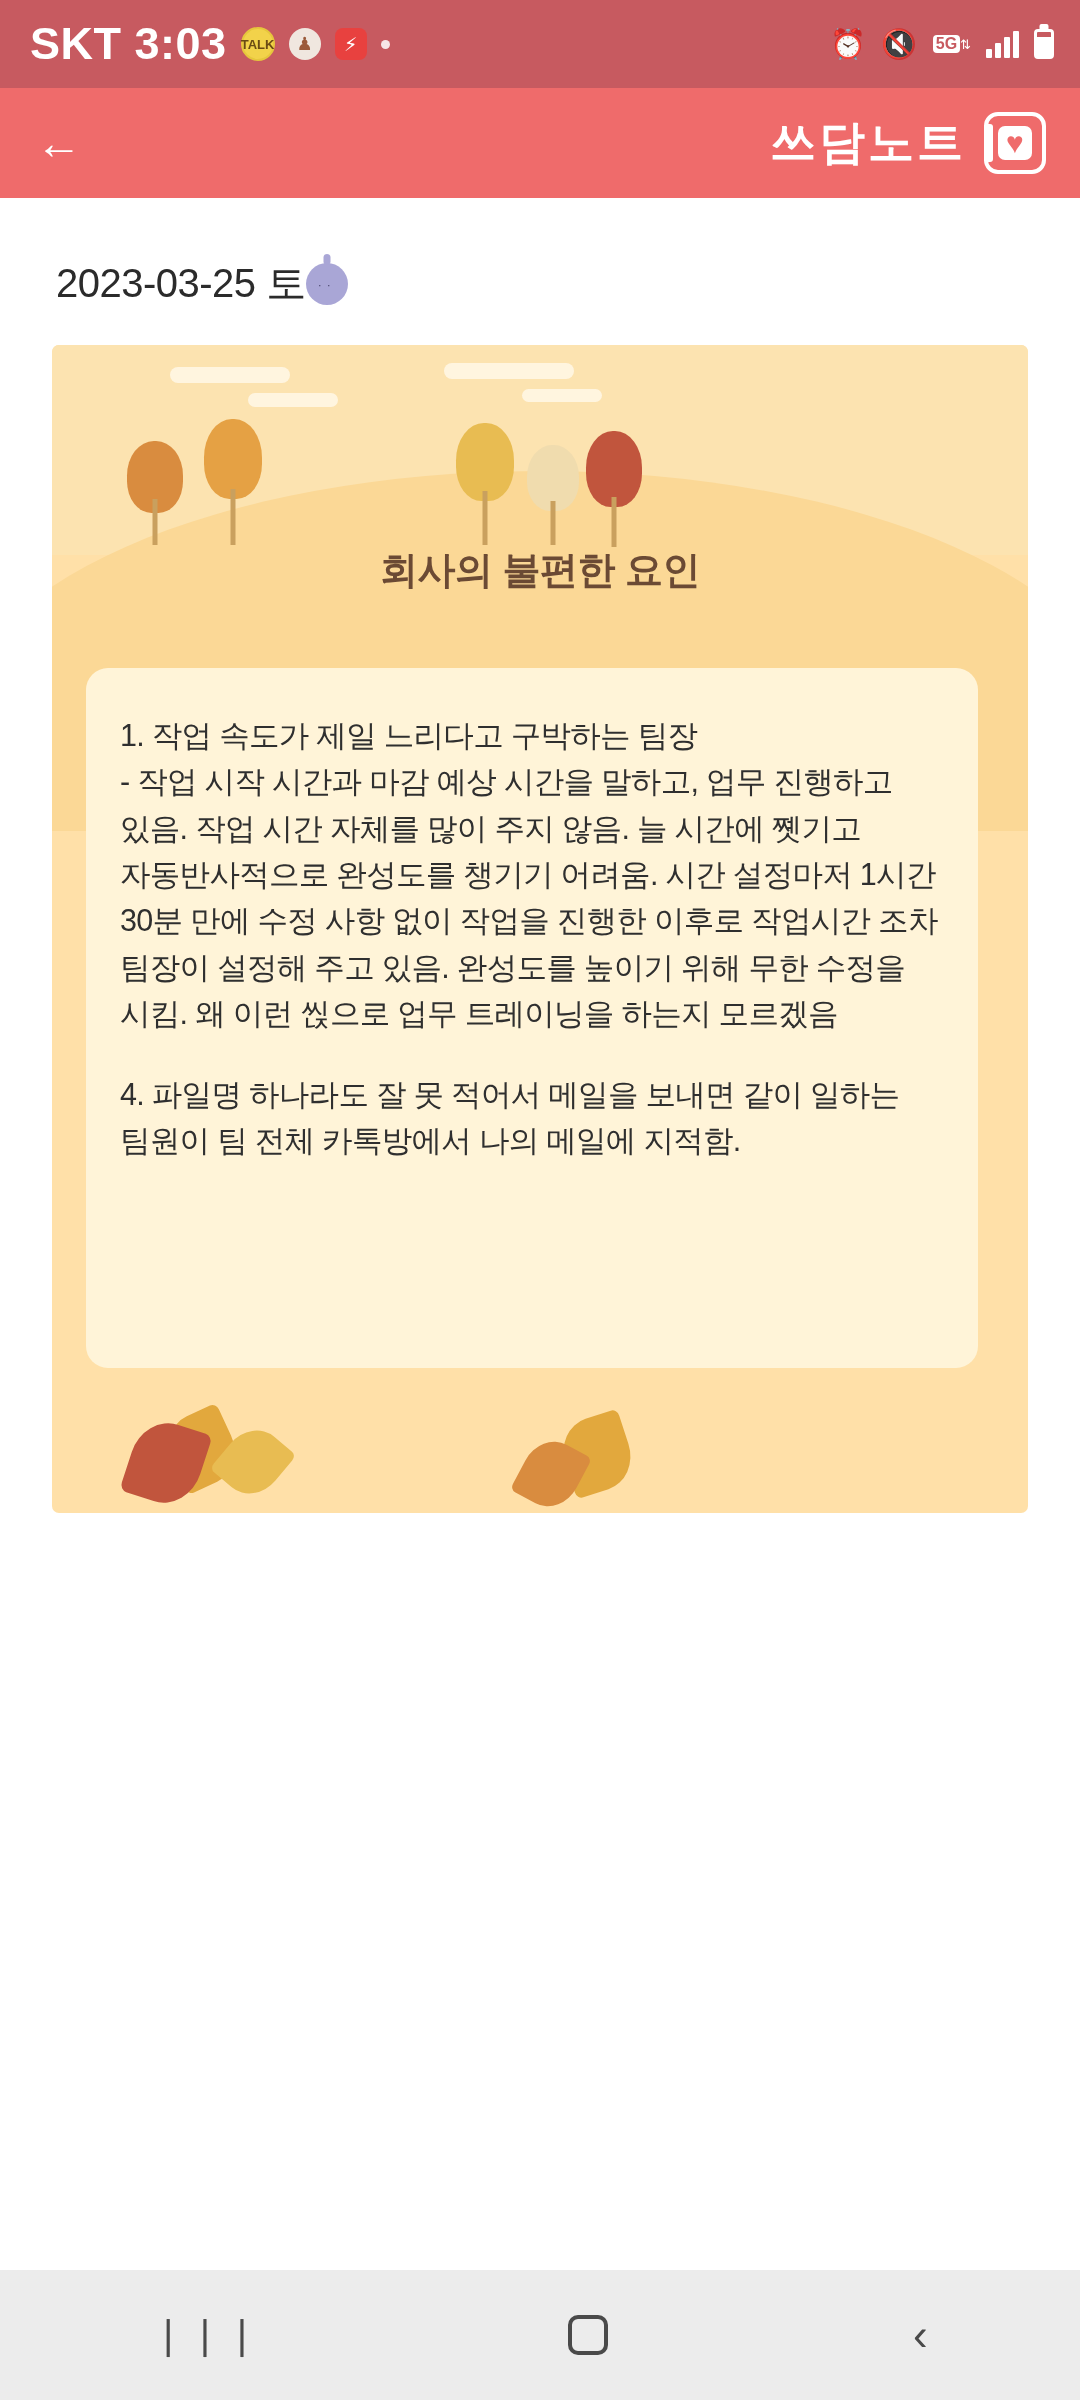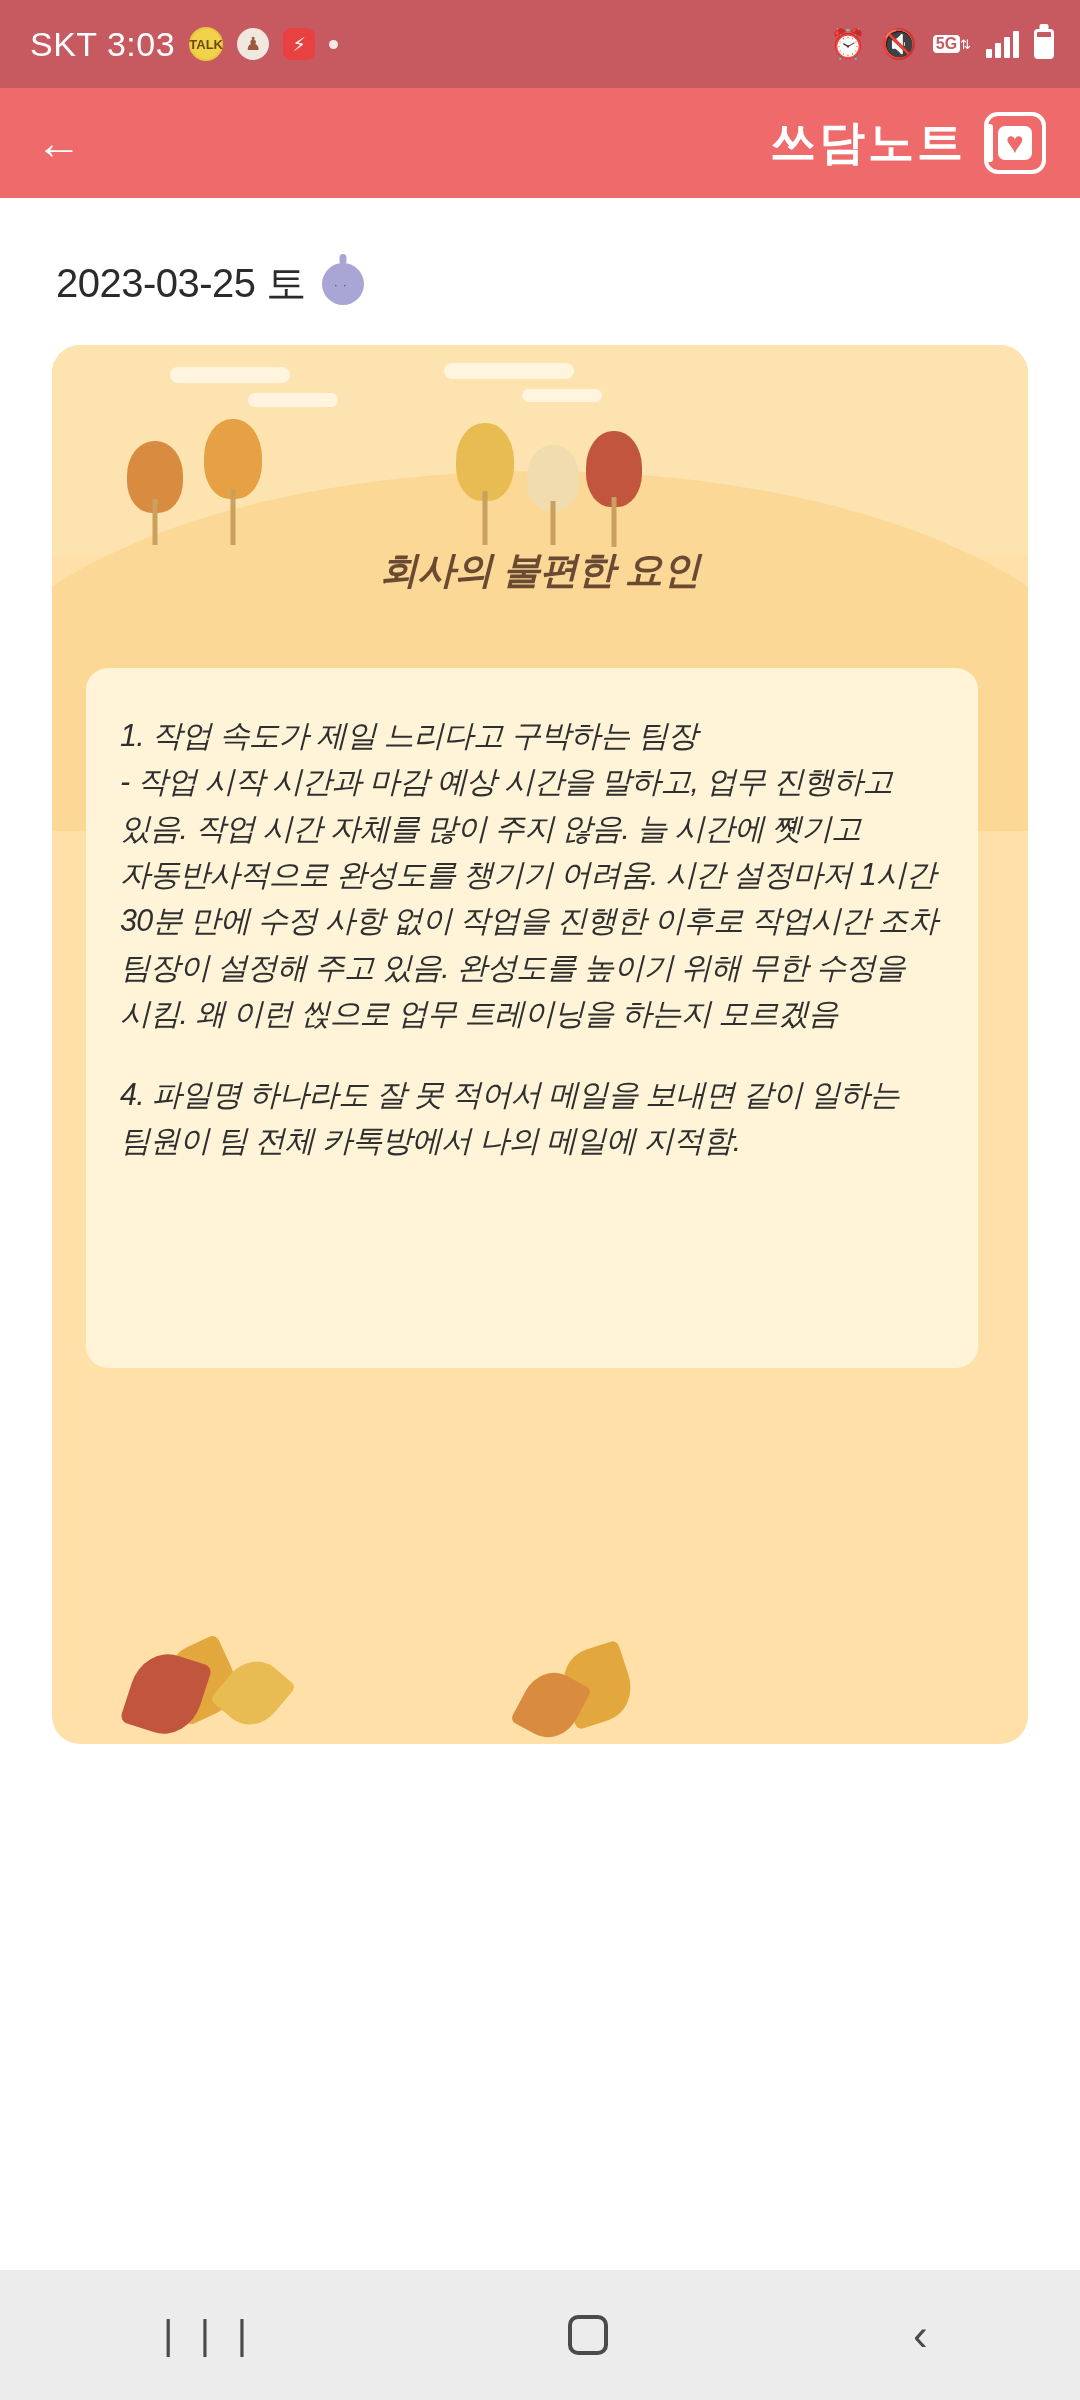--- a/index.html
+++ b/index.html
@@ -20,22 +20,22 @@
     justify-content: space-between;
     padding: 0 26px 0 30px;
     color: #ffffff;
   }
   .status-left {
     display: flex;
     align-items: center;
     gap: 14px;
   }
   .carrier-time {
-    font-size: 34px;
-    font-weight: 400;
+    font-size: 45px;
+    font-weight: 700;
     letter-spacing: 0.5px;
     white-space: nowrap;
   }
   .status-icon {
     display: inline-flex;
     align-items: center;
     justify-content: center;
   }
   .badge-talk {
     width: 34px; height: 34px;
@@ -170,21 +170,20 @@
   
   .content {
     background: #ffffff;
     padding: 0 52px;
     height: calc(2400px - 88px - 110px - 130px);
     overflow: hidden;
   }
   .date-row {
     display: flex;
     align-items: center;
-    gap: 16px;
     padding: 58px 0 34px 4px;
   }
   .date-text {
     font-size: 40px;
     color: #2b2b2b;
     font-weight: 500;
     letter-spacing: -0.5px;
   }
   .mood-emoji {
     width: 42px; height: 42px;
@@ -208,25 +207,24 @@
     text-align: center;
     font-size: 12px;
     color: #4b4870;
     letter-spacing: 5px;
     line-height: 1;
   }
 
   
   .note-card {
     background: #ffe0a8;
-    border-radius: 28px;
+    border-radius: 7px;
     position: relative;
     overflow: hidden;
-    height: 1399px;
-    font-style: italic;
+    height: 1168px;
   }
   .sky {
     position: absolute;
     top: 0; left: 0; right: 0;
     height: 210px;
     background: #fce3b0;
   }
   .cloud {
     position: absolute;
     background: #fff6e2;

